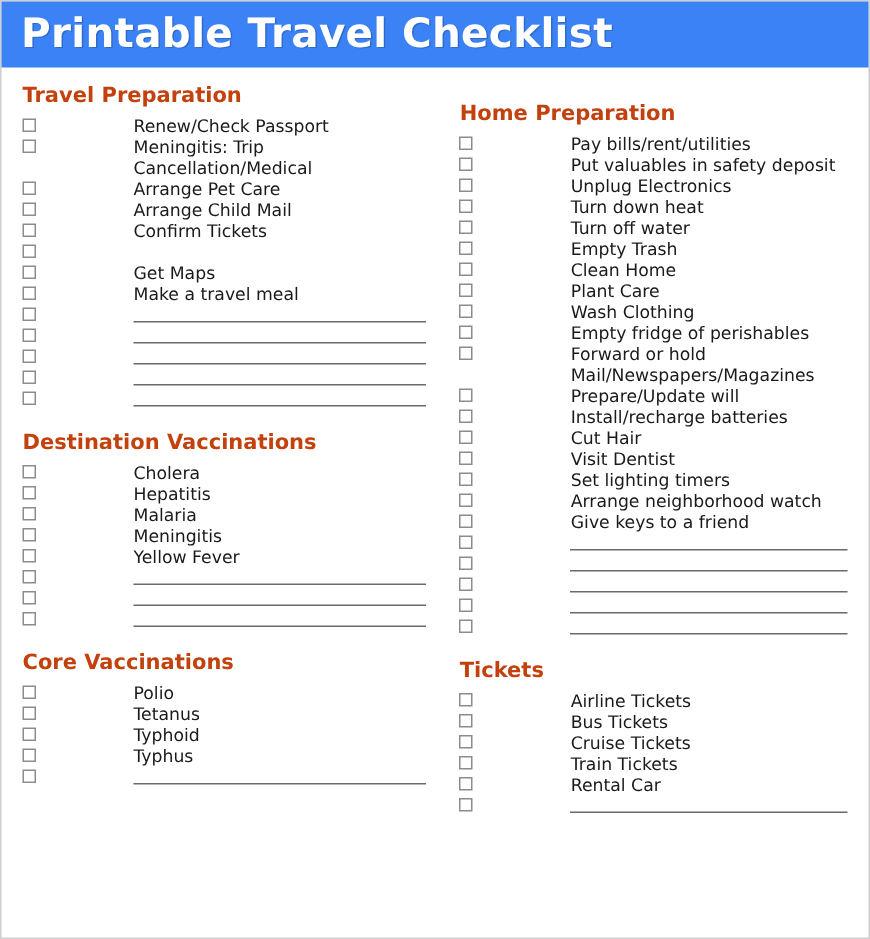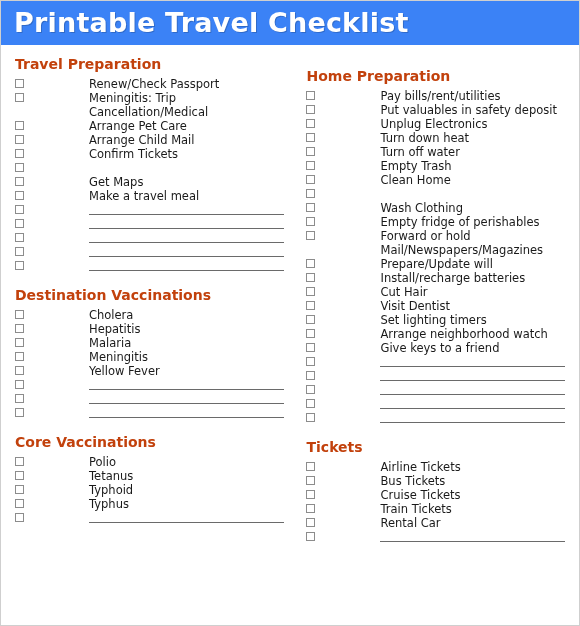--- a/index.html
+++ b/index.html
@@ -282,20 +282,21 @@
             <li class="item">
               <span class="checkbox"></span>
               <span class="item-label">Empty Trash</span>
             </li>
             <li class="item">
               <span class="checkbox"></span>
               <span class="item-label">Clean Home</span>
             </li>
             <li class="item">
               <span class="checkbox"></span>
+              <span class="item-label">Plant Care</span>
             </li>
             <li class="item">
               <span class="checkbox"></span>
               <span class="item-label">Wash Clothing</span>
             </li>
             <li class="item">
               <span class="checkbox"></span>
               <span class="item-label">Empty fridge of perishables</span>
             </li>
             <li class="item">

